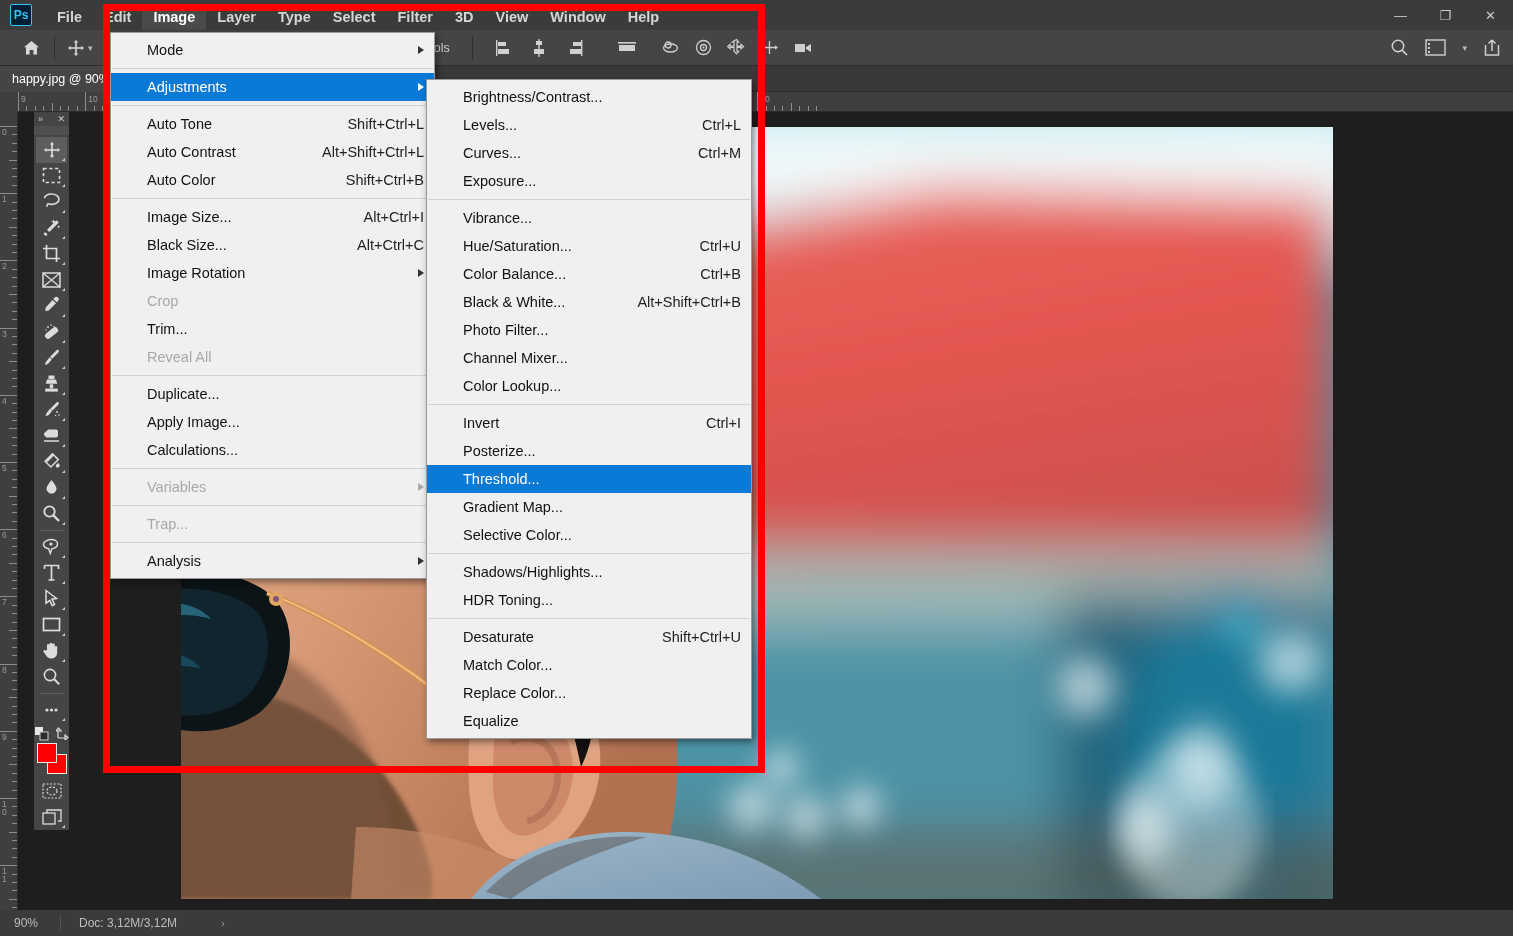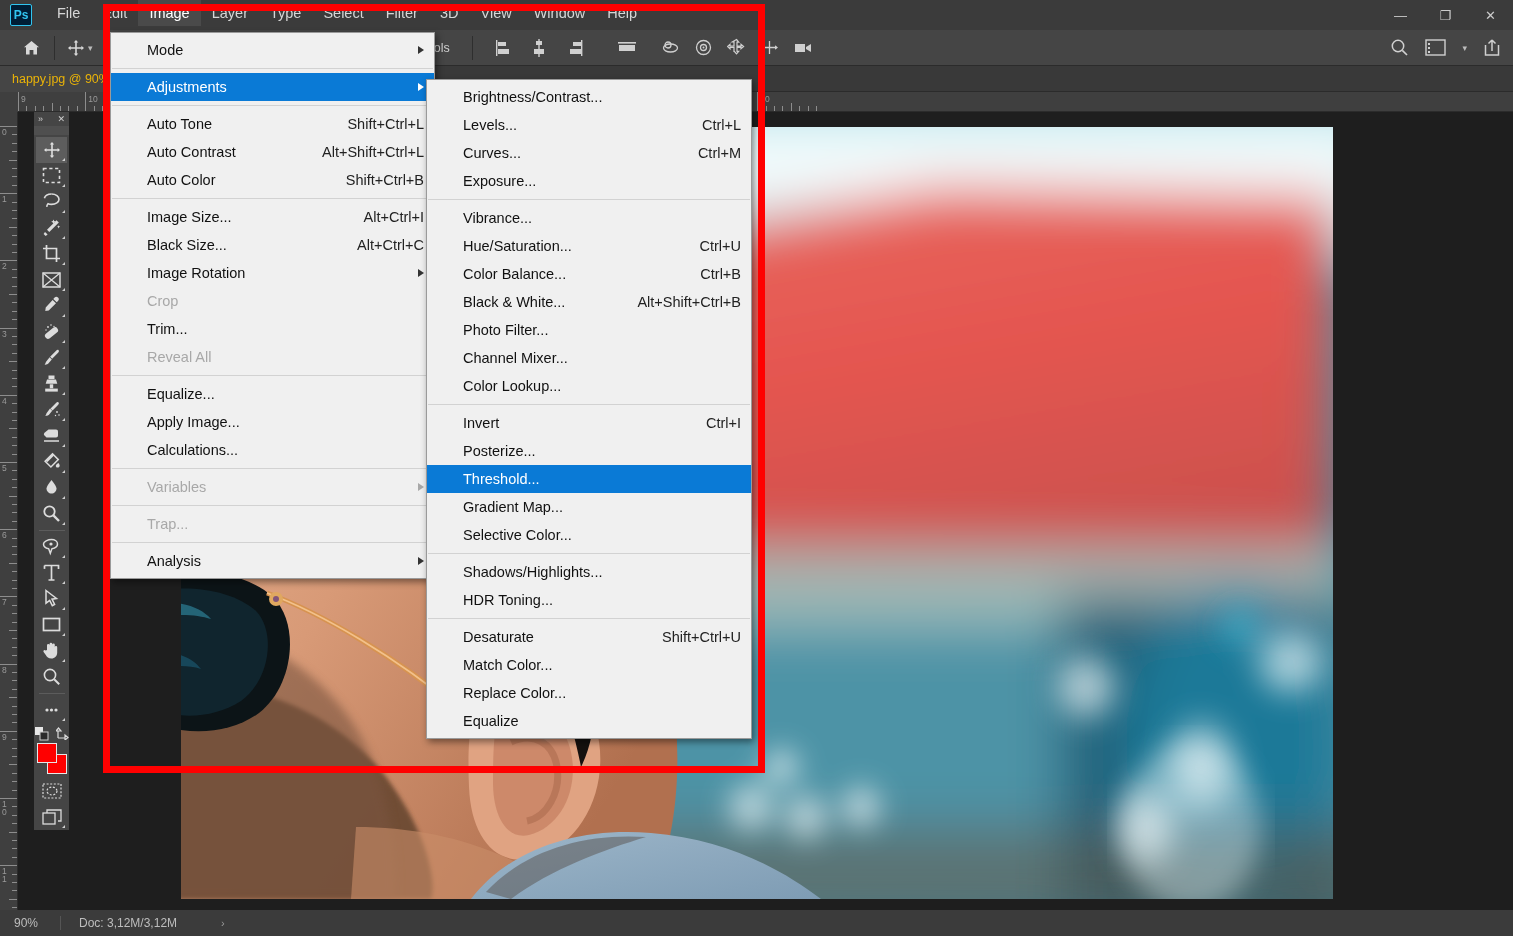--- a/index.html
+++ b/index.html
@@ -16,21 +16,21 @@
   #titlebar {
     position: absolute; left:0; top:0; width:1513px; height:30px;
     background:#3b3b3b; display:flex; align-items:center;
   }
   .ps-logo {
     width:22px; height:22px; margin-left:10px; border:1px solid #31c5f0;
     background:#001e36; color:#31c5f0; font-size:12px; font-weight:bold;
     display:flex; align-items:center; justify-content:center; border-radius:2px;
     font-family:"Liberation Sans", sans-serif;
   }
-  .menubar { display:flex; align-items:flex-start; margin-left:14px; height:30px; }
+  .menubar { display:flex; align-items:flex-end; margin-left:14px; height:30px;font-weight:bold; }
   .menu-item {
     color:#d6d6d6; font-size:14.5px; padding:5px 11px; cursor:default;
     white-space:nowrap;
   }
   .menu-item.active { background:#4a4a4a; color:#fff; }
   .win-btns { position:absolute; right:0; top:0; height:30px; display:flex; }
   .win-btn {
     width:45px; height:30px; display:flex; align-items:center; justify-content:center;
     color:#ccc; font-size:13px;
   }
@@ -55,21 +55,21 @@
   .opt-3d { display:flex; align-items:center; gap:14px; margin-left:22px; }
   .opt-right { position:absolute; right:12px; display:flex; align-items:center; gap:16px; }
 
   
   #doctab {
     position:absolute; left:0; top:66px; width:1513px; height:26px;
     background:#393939; display:flex; align-items:center;
     border-bottom:1px solid #2b2b2b;
   }
   .tab {
-    background:#454545; color:#eab308; font-size:12.5px; height:26px;
+    background:#454545; color:#ffffff; font-size:12.5px; height:26px;
     display:flex; align-items:center; padding:0 12px; white-space:nowrap;
     border-right:1px solid #2b2b2b;
   }
 
   
   #ruler-h {
     position:absolute; left:18px; top:92px; width:1495px; height:20px;
     background:#3f3f3f; border-bottom:1px solid #2b2b2b; overflow:hidden;
   }
   #ruler-v {
@@ -879,21 +879,21 @@
         <span class="lbl">Crop</span>
       </div>
       <div class="mi">
         <span class="lbl">Trim...</span>
       </div>
       <div class="mi dis">
         <span class="lbl">Reveal All</span>
       </div>
       <div class="msep"></div>
       <div class="mi">
-        <span class="lbl">Equalize...</span>
+        <span class="lbl">Duplicate...</span>
       </div>
       <div class="mi">
         <span class="lbl">Apply Image...</span>
       </div>
       <div class="mi">
         <span class="lbl">Calculations...</span>
       </div>
       <div class="msep"></div>
       <div class="mi dis">
         <span class="lbl">Variables</span>

